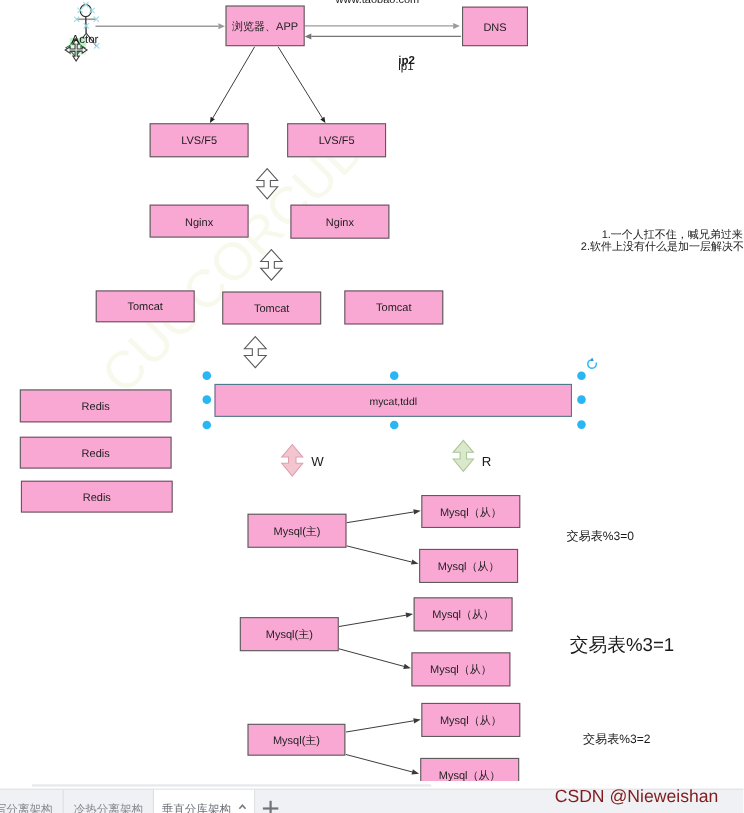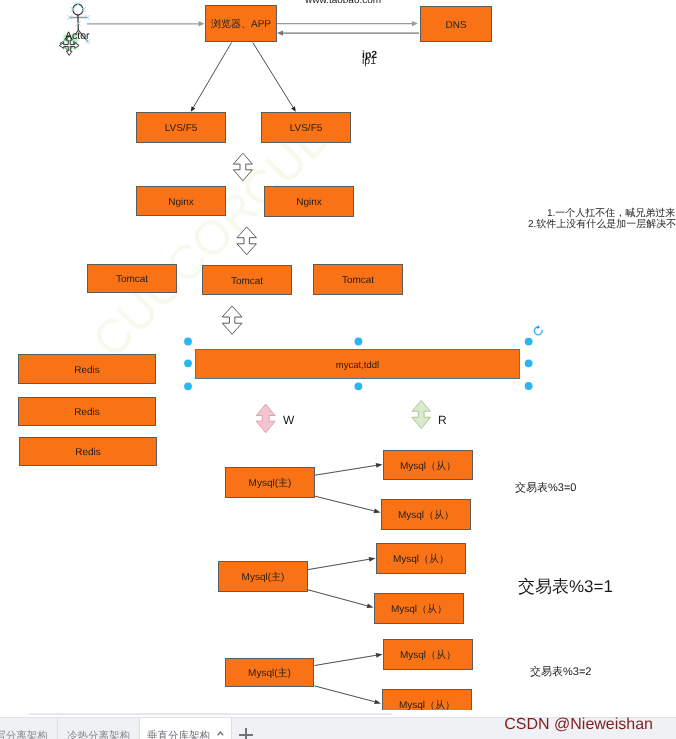--- a/index.html
+++ b/index.html
@@ -1,20 +1,20 @@
 <!DOCTYPE html>
 <html><head>
 <meta charset="utf-8">
 <style>
   html,body{margin:0;padding:0;background:#fff;}
   body{width:676px;height:739px;overflow:hidden;
        font-family:"Liberation Sans", sans-serif;-webkit-font-smoothing:antialiased;text-rendering:geometricPrecision;}
   #stage{position:relative;width:676px;height:739px;overflow:hidden;background:#fff;}
   #canvas{position:absolute;left:0;top:0;width:676px;height:712px;overflow:hidden;background:#fff;}
-  .node{position:absolute;box-sizing:border-box;border:1px solid #5c5c5c;background:#f97316;
+  .node{position:absolute;box-sizing:border-box;border:1px solid #5c5c5c;background:#f9a8d4;
         display:flex;align-items:center;justify-content:center;color:#1d1d1d;
         font-size:10px;line-height:14px;}
   .node > span{position:relative;top:1.5px;}
   .lbl{position:absolute;color:#1a1a1a;font-size:10.5px;white-space:nowrap;line-height:12px;}
   svg.ov{position:absolute;left:0;top:0;width:676px;height:712px;pointer-events:none;}
   
   #bottombar{position:absolute;left:0;top:717px;width:676px;height:23px;background:#f0f1f4;
              border-top:1px solid #e0e2e6;box-sizing:border-box;}
   #hscroll{position:absolute;left:0;top:710px;width:676px;height:7px;background:#fff;}
   #hscroll .track{position:absolute;left:0;top:0;width:676px;height:7px;background:#fff;}
@@ -148,21 +148,21 @@
       <circle cx="358.4" cy="386.3" r="3.9" fill="#29b6f2"></circle>
       <circle cx="528.6" cy="386.0" r="3.9" fill="#29b6f2"></circle>
       <g transform="translate(538.2,330.9)">
           <path d="M 0.1 -3.9 A 3.9 3.9 0 1 0 3.7 -1.3" fill="none" stroke="#29b6f2" stroke-width="1.3"></path>
           <path d="M 0.0 -5.8 L 1.6 -2.9 L -1.3 -2.5 Z" fill="#1e8ee0"></path>
         </g>
     </svg>
     <div class="node" style="left:205px;top:5px;width:72px;height:37px;">
         <span>浏览器、APP</span>
       </div>
-    <div class="node" style="left:420px;top:6px;width:72px;height:36px;">
+    <div class="node" style="left:420px;top:6px;width:60px;height:36px;">
         <span>DNS</span>
       </div>
     <div class="node" style="left:136px;top:112px;width:90px;height:31px;">
         <span>LVS/F5</span>
       </div>
     <div class="node" style="left:261px;top:112px;width:90px;height:31px;">
         <span>LVS/F5</span>
       </div>
     <div class="node" style="left:136px;top:186px;width:90px;height:30px;">
         <span>Nginx</span>

